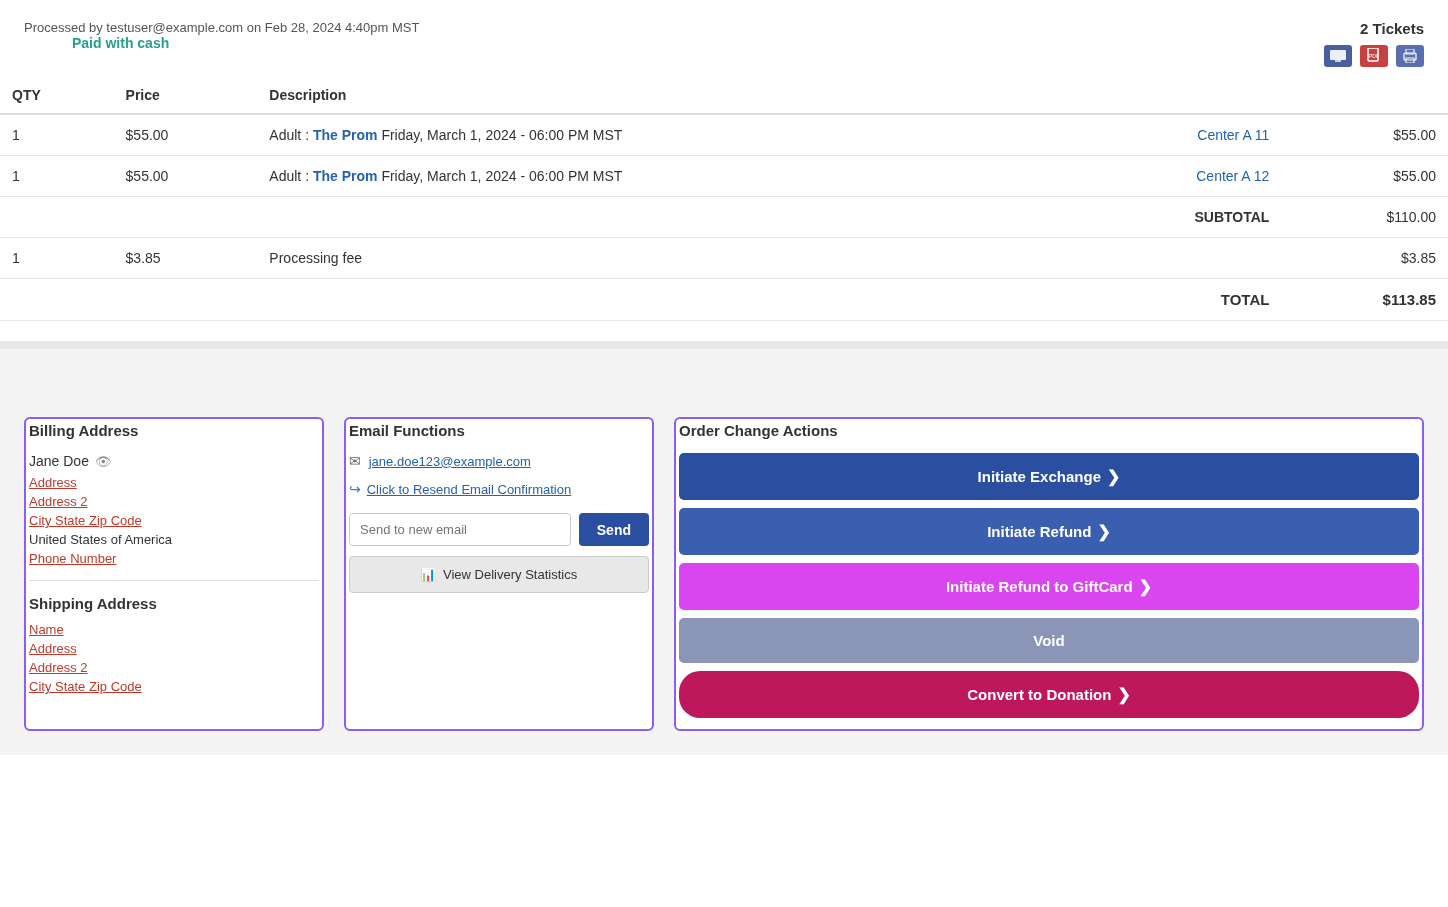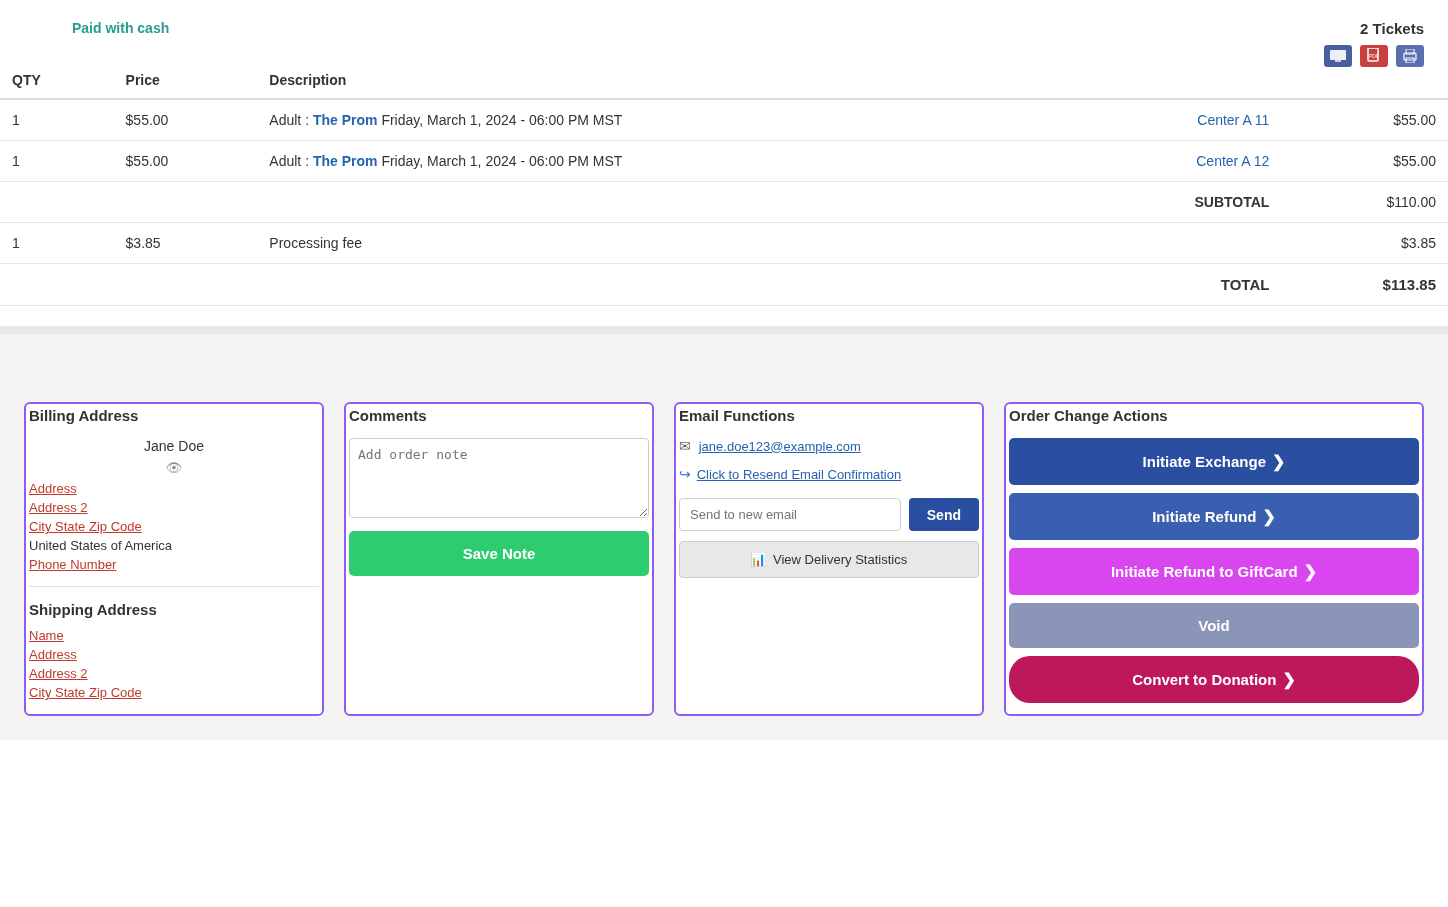--- a/index.html
+++ b/index.html
@@ -31,21 +31,21 @@
 
     .card { background: #fff; border: 2px solid #8b5cf6; border-radius: 6px; padding: 3px; margin-top: 44px; }
 
     .billing-card { flex: 0 0 300px; }
     .comments-card { flex: 0 0 310px; }
     .email-card { flex: 0 0 310px; }
     .actions-card { flex: 1; min-width: 300px; }
 
     .card-title { font-size: 15px; font-weight: 700; color: #333; margin-bottom: 14px; }
 
-    .billing-name { color: #333; font-weight: 500; display: flex; align-items: center; gap: 6px; margin-bottom: 6px; flex-direction: column; }
+    .billing-name { color: #333; font-weight: 500; display: flex; align-items: center; gap: 6px; margin-bottom: 6px; }
     .billing-link { color: #c0392b; text-decoration: underline; display: block; margin-bottom: 4px; font-size: 13px; cursor: pointer; }
     .billing-static { color: #333; font-size: 13px; margin-bottom: 4px; }
     .section-divider { margin: 14px 0; border: none; border-top: 1px solid #e0e0e0; }
     .shipping-title { font-size: 15px; font-weight: 700; color: #333; margin-bottom: 10px; }
 
     .eye-icon { color: #888; font-size: 13px; cursor: pointer; }
 
     .comment-textarea { width: 100%; border: 1px solid #ccc; border-radius: 4px; padding: 8px; font-size: 13px; color: #aaa; height: 80px; resize: vertical; outline: none; }
     .save-note-btn { width: 100%; background: #2ecc71; color: #fff; border: none; border-radius: 4px; padding: 12px; font-size: 15px; font-weight: 600; cursor: pointer; margin-top: 10px; }
 
@@ -71,20 +71,21 @@
     .btn-blue3 { background: #be185d; border-radius: 21px; }
     .chevron { font-size: 16px; }
 
     .top-wrapper { position: relative; }
   </style>
 </head>
 <body>
 
 <div class="top-wrapper">
   <div class="top-section">
+    <div class="processed-info">Processed by testuser@example.com on Feb 28, 2024 4:40pm MST</div>
     <a class="paid-cash">Paid with cash</a>
   </div>
   <div class="top-right">
     <div class="tickets-count">2 Tickets</div>
     <div class="icon-group">
       <div class="icon-box">
         <svg width="16" height="12" viewBox="0 0 16 12" fill="white">
             <rect x="0" y="0" width="16" height="10" rx="1" fill="white" opacity="0.9"></rect>
             <rect x="5" y="10" width="6" height="2" fill="white" opacity="0.7"></rect>
           </svg>
@@ -180,25 +181,20 @@
     <div class="billing-static">United States of America</div>
     <a class="billing-link">Phone Number</a>
     <hr class="section-divider">
     <div class="shipping-title">Shipping Address</div>
     <a class="billing-link">Name</a>
     <a class="billing-link">Address</a>
     <a class="billing-link">Address 2</a>
     <a class="billing-link">City State Zip Code</a>
   </div>
 
-  <div class="card comments-card">
-    <div class="card-title">Comments</div>
-    <textarea class="comment-textarea" placeholder="Add order note" style=""></textarea>
-    <button class="save-note-btn action-btn">Save Note</button>
-  </div>
 
   <div class="card email-card">
     <div class="card-title">Email Functions</div>
     <div class="email-row">
       <span class="email-icon">✉</span>
       <a class="email-link">jane.doe123@example.com</a>
     </div>
     <div class="resend-row">
       <span class="resend-icon">↪</span>
       <a class="resend-link">Click to Resend Email Confirmation</a>

